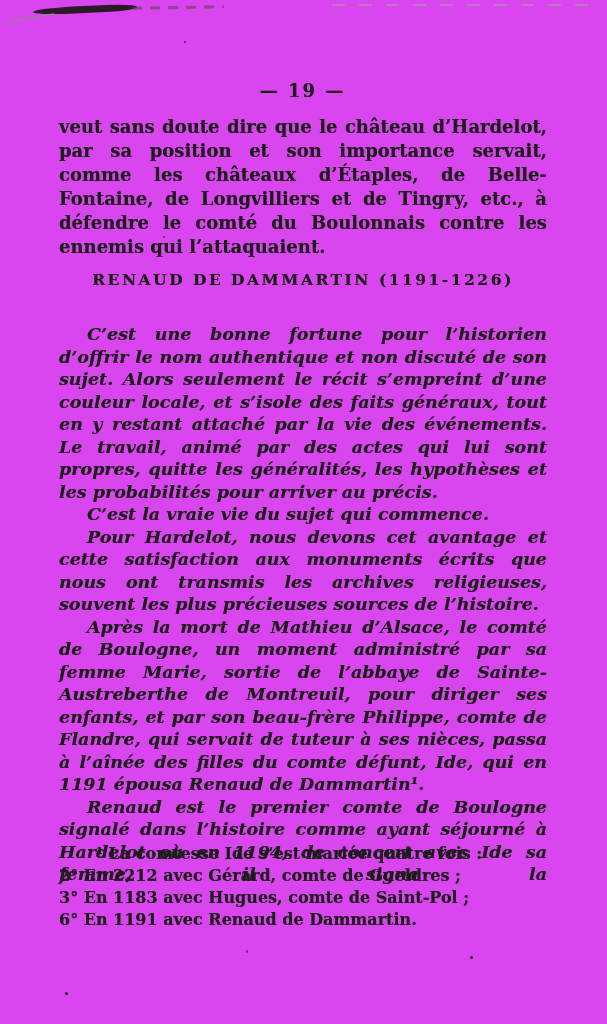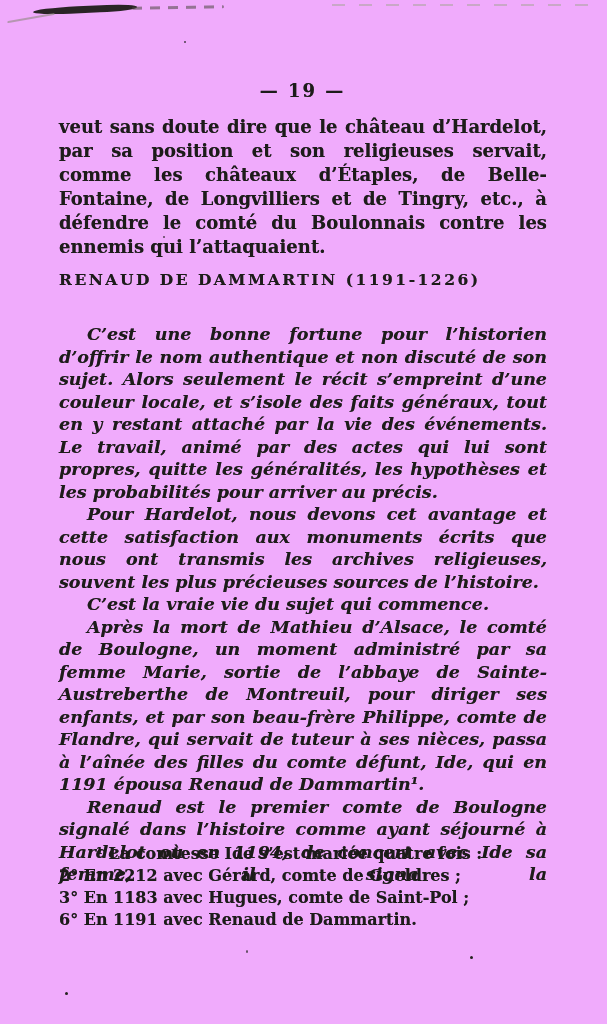--- a/index.html
+++ b/index.html
@@ -1,20 +1,20 @@
 <!DOCTYPE html>
 <html lang="fr"><head>
 <meta charset="utf-8">
 <style>
   html, body { margin: 0; padding: 0; }
   .page {
     position: relative;
     width: 607px;
     height: 1024px;
-    background: #f0abfc;
+    background: #d946ef;
     overflow: hidden;
     color: #1d1c1a;
     font-family: "DejaVu Serif", serif;
     font-weight: 700;
     text-shadow: 0 0 0.4px rgba(20,18,15,0.55);
   }
 
   
   .smudge-main {
     position: absolute; left: 33px; top: 6px;
@@ -62,20 +62,21 @@
   }
   .para-continuation {
     position: absolute; top: 115px; left: 59px; width: 488px;
     font-size: 18px; line-height: 24px;
     text-align: justify;
     margin: 0;
     hyphens: auto;
   }
   .section-heading {
     position: absolute; top: 270px; left: 59px; width: 488px;
+    text-align: center;
     font-size: 15.5px;
     font-weight: 700;
     letter-spacing: 2.5px;
     margin: 0;
     white-space: nowrap;
   }
   .main-text {
     position: absolute; top: 323px; left: 59px; width: 488px;
     font-size: 17.5px; line-height: 22.5px;
     text-align: justify;
@@ -99,28 +100,28 @@
   <div class="smudge-scratch"></div>
   <div class="edge-dashes"></div>
   <div class="speck s1"></div>
   <div class="speck s2"></div>
   <div class="speck s3"></div>
   <div class="speck s4"></div>
   <div class="speck s5"></div>
 
   <div class="page-number">— 19 —</div>
 
-  <p class="para-continuation">veut sans doute dire que le château d’Hardelot, par sa position et son religieuses servait, comme les châteaux d’Étaples, de Belle-Fontaine, de Longvilliers et de Tingry, etc., à défendre le comté du Boulonnais contre les ennemis qui l’attaquaient.</p>
+  <p class="para-continuation">veut sans doute dire que le château d’Hardelot, par sa position et son importance servait, comme les châteaux d’Étaples, de Belle-Fontaine, de Longvilliers et de Tingry, etc., à défendre le comté du Boulonnais contre les ennemis qui l’attaquaient.</p>
 
   <h2 class="section-heading">RENAUD DE DAMMARTIN (1191-1226)</h2>
 
   <div class="main-text">
     <p>C’est une bonne fortune pour l’historien d’offrir le nom authentique et non discuté de son sujet. Alors seulement le récit s’empreint d’une couleur locale, et s’isole des faits généraux, tout en y restant attaché par la vie des événements. Le travail, animé par des actes qui lui sont propres, quitte les généralités, les hypothèses et les probabilités pour arriver au précis.</p>
+    <p>C’est la vraie vie du sujet qui commence.</p>
     <p>Pour Hardelot, nous devons cet avantage et cette satisfaction aux monuments écrits que nous ont transmis les archives religieuses, souvent les plus précieuses sources de l’histoire.</p>
-    <p>C’est la vraie vie du sujet qui commence.</p>
     <p>Après la mort de Mathieu d’Alsace, le comté de Boulogne, un moment administré par sa femme Marie, sortie de l’abbaye de Sainte-Austreberthe de Montreuil, pour diriger ses enfants, et par son beau-frère Philippe, comte de Flandre, qui servait de tuteur à ses nièces, passa à l’aînée des filles du comte défunt, Ide, qui en 1191 épousa Renaud de Dammartin¹.</p>
     <p class="force-last">Renaud est le premier comte de Boulogne signalé dans l’histoire comme ayant séjourné à Hardelot où en 1194, de concert avec Ide sa femme, il signa la</p>
   </div>
 
   <div class="footnotes">
     <p class="fn-intro">¹ La comtesse Ide s’est mariée quatre fois :</p>
     <p>2° En 2212 avec Gérard, comte de Gueldres ;</p>
     <p>3° En 1183 avec Hugues, comte de Saint-Pol ;</p>
     <p>6° En 1191 avec Renaud de Dammartin.</p>
   </div>

